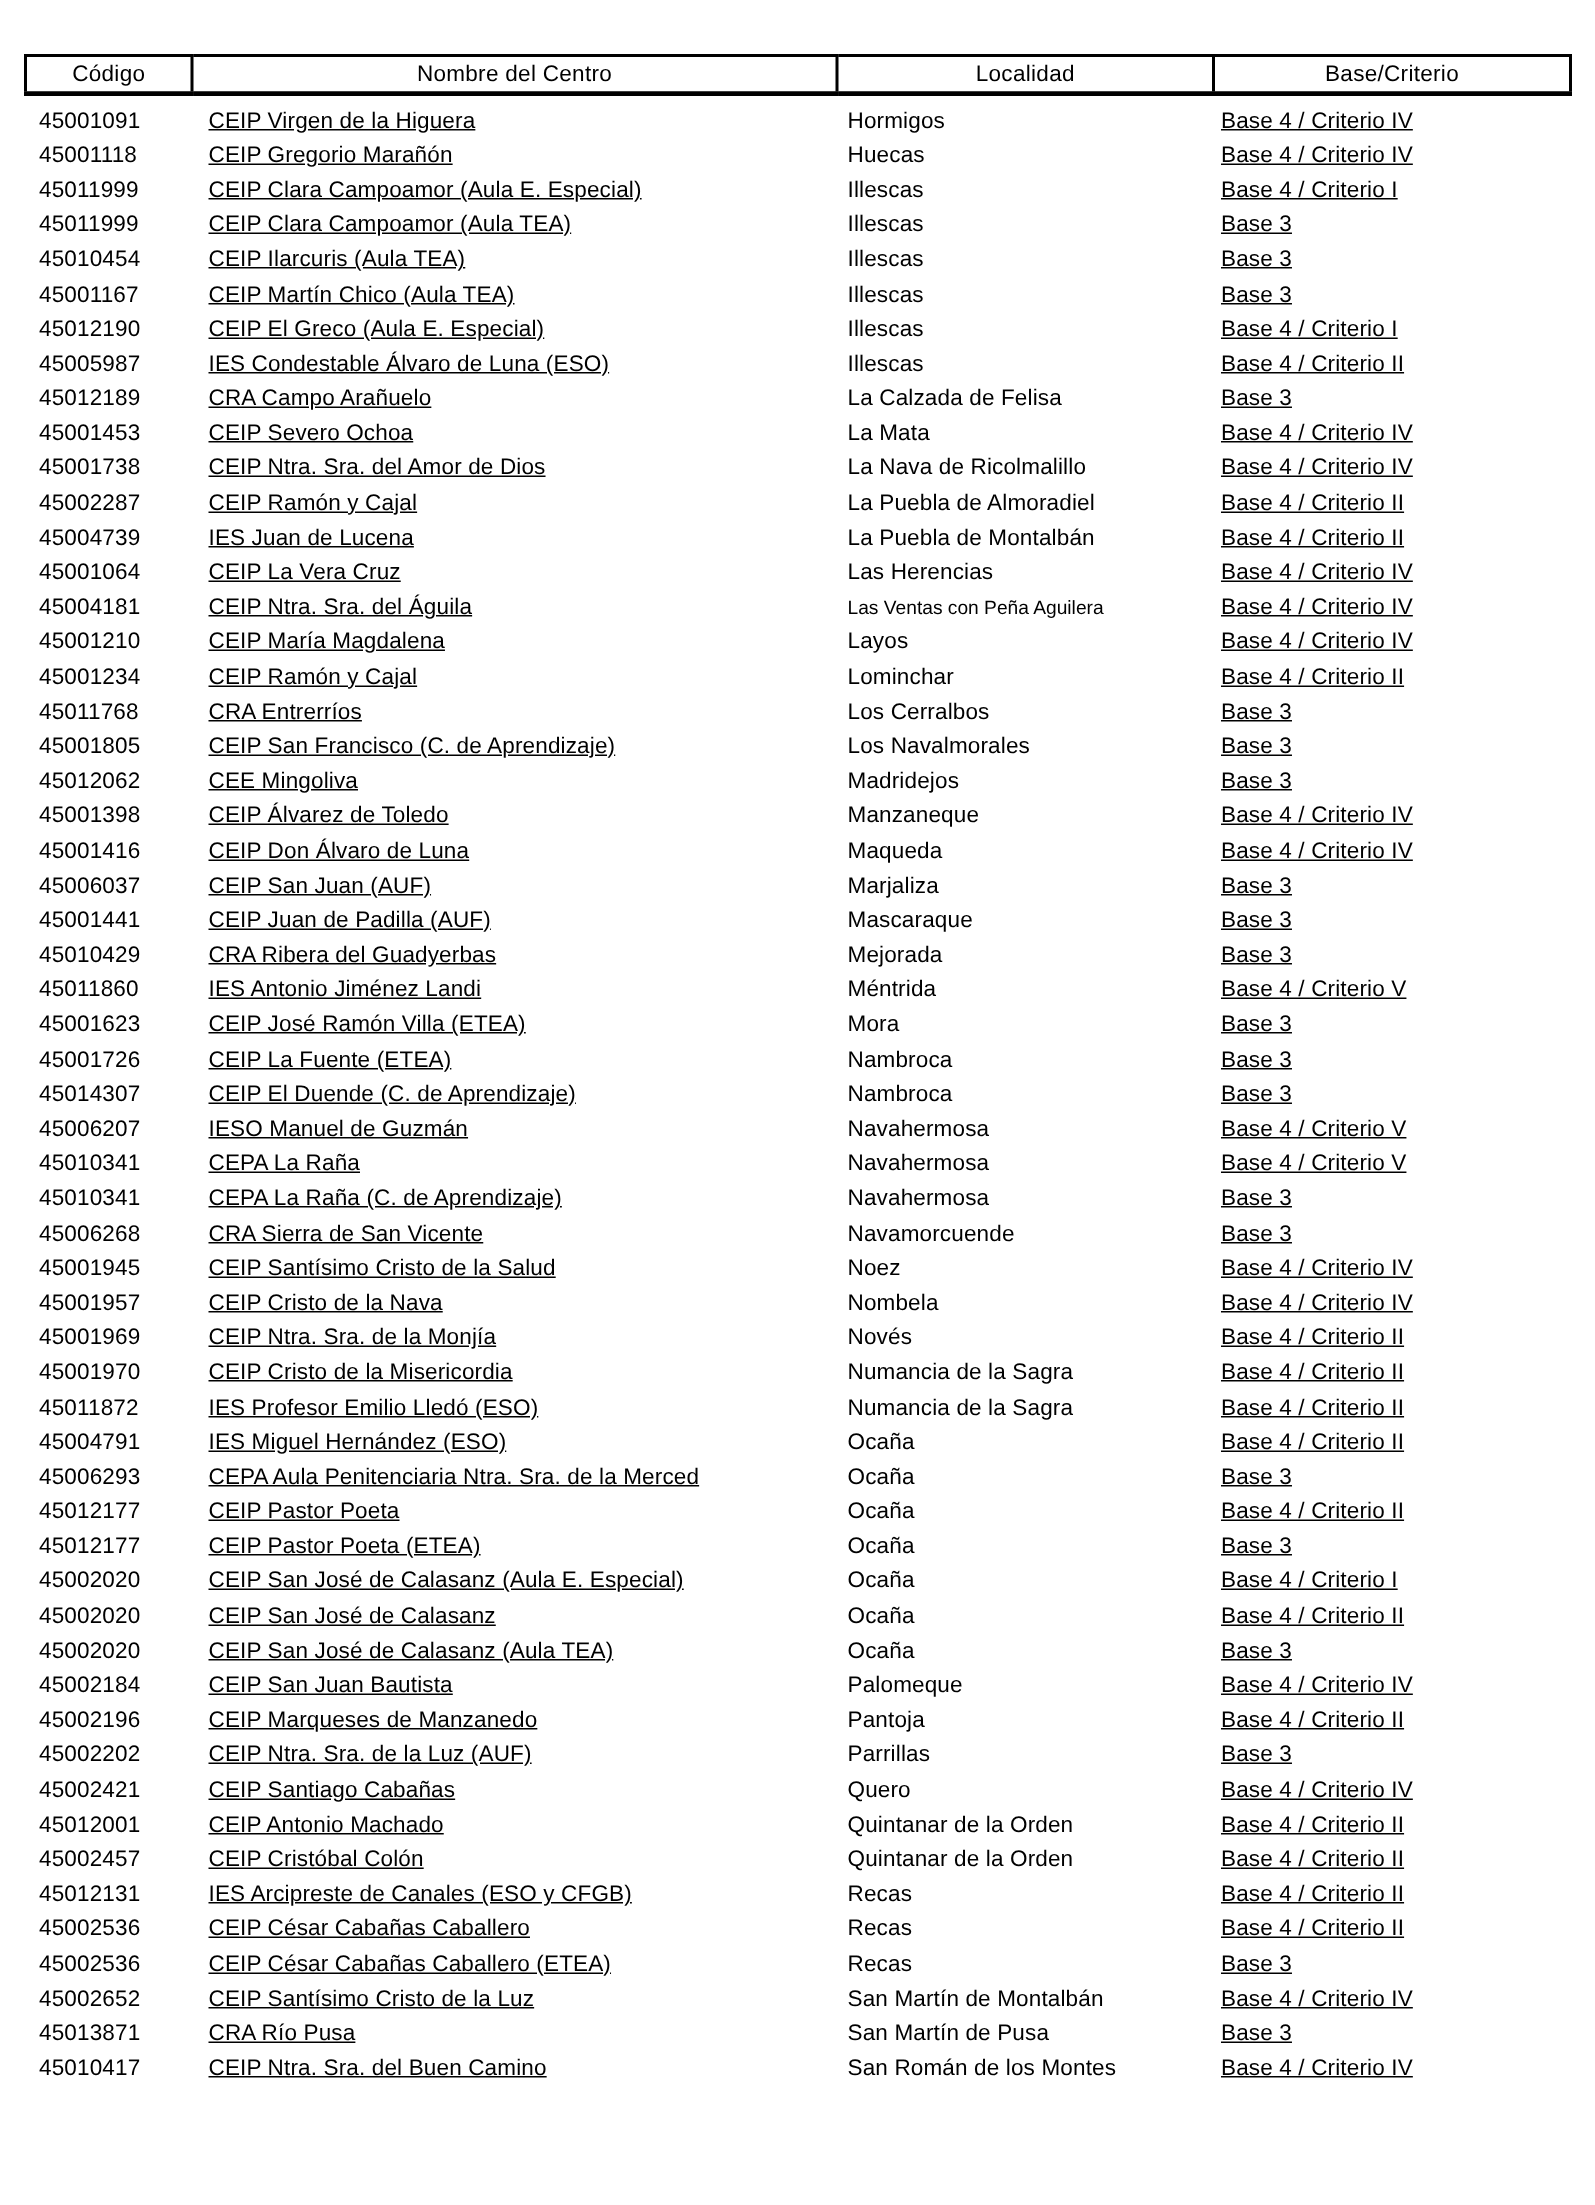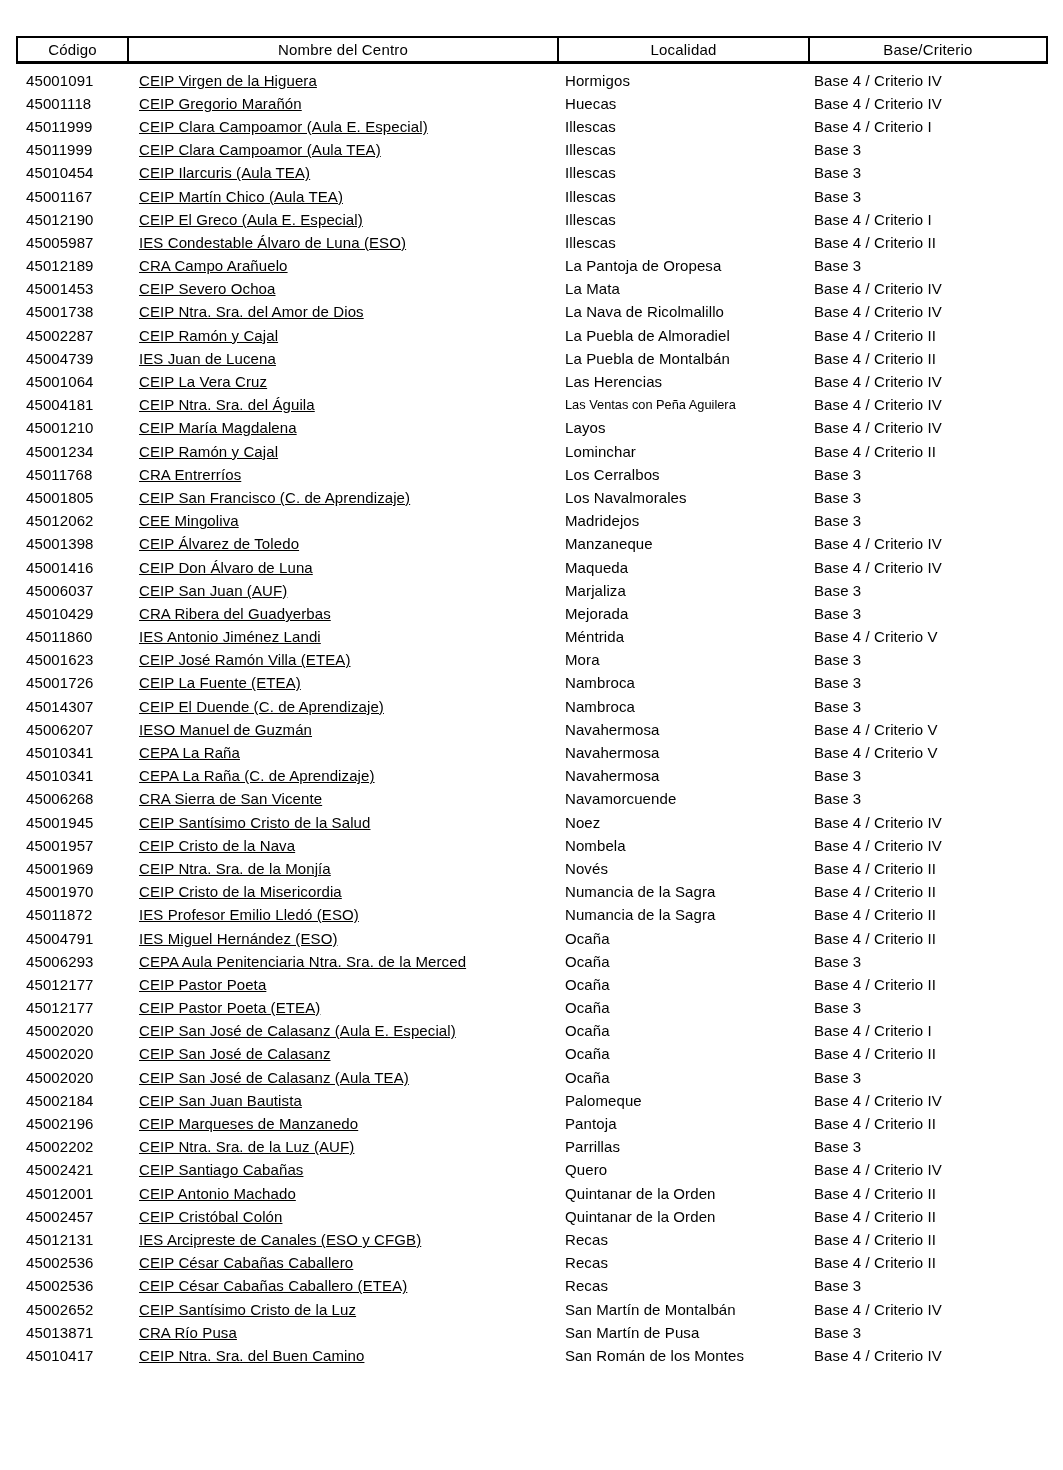--- a/index.html
+++ b/index.html
@@ -50,21 +50,21 @@
     padding: 0;
     font-size: 15px;
     vertical-align: middle;
     white-space: nowrap;
     overflow: hidden;
     letter-spacing: 0.1px;
   }
   tbody td.c0 { padding-left: 9px; margin-top: 11px; }
   tbody td.c1 { padding-left: 11px; text-decoration: underline; }
   tbody td.c2 { padding-left: 7px; }
-  tbody td.c3 { padding-left: 5px; }
+  tbody td.c3 { padding-left: 5px; text-decoration: underline; }
   tbody td.condensed {
     font-size: 12.8px;
     letter-spacing: 0;
     margin-top: 44px;
   }
 </style>
 </head>
 <body>
 
 <div class="table-wrap">
@@ -128,21 +128,21 @@
         </tr>
         <tr>
           <td class="c0">45005987</td>
           <td class="c1">IES Condestable Álvaro de Luna (ESO)</td>
           <td class="c2">Illescas</td>
           <td class="c3">Base 4 / Criterio II</td>
         </tr>
         <tr>
           <td class="c0">45012189</td>
           <td class="c1">CRA Campo Arañuelo</td>
-          <td class="c2">La Pantoja de Oropesa</td>
+          <td class="c2">La Calzada de Felisa</td>
           <td class="c3">Base 3</td>
         </tr>
         <tr>
           <td class="c0">45001453</td>
           <td class="c1">CEIP Severo Ochoa</td>
           <td class="c2">La Mata</td>
           <td class="c3">Base 4 / Criterio IV</td>
         </tr>
         <tr>
           <td class="c0">45001738</td>
@@ -213,20 +213,26 @@
         <tr>
           <td class="c0">45001416</td>
           <td class="c1">CEIP Don Álvaro de Luna</td>
           <td class="c2">Maqueda</td>
           <td class="c3">Base 4 / Criterio IV</td>
         </tr>
         <tr>
           <td class="c0">45006037</td>
           <td class="c1">CEIP San Juan (AUF)</td>
           <td class="c2">Marjaliza</td>
+          <td class="c3">Base 3</td>
+        </tr>
+        <tr>
+          <td class="c0">45001441</td>
+          <td class="c1">CEIP Juan de Padilla (AUF)</td>
+          <td class="c2">Mascaraque</td>
           <td class="c3">Base 3</td>
         </tr>
         <tr>
           <td class="c0">45010429</td>
           <td class="c1">CRA Ribera del Guadyerbas</td>
           <td class="c2">Mejorada</td>
           <td class="c3">Base 3</td>
         </tr>
         <tr>
           <td class="c0">45011860</td>

